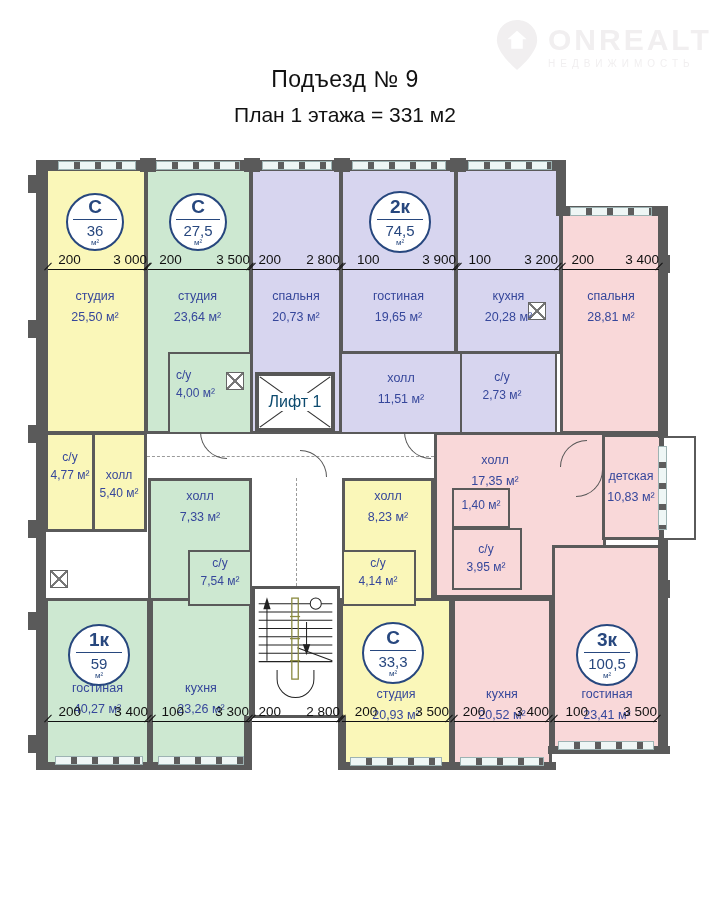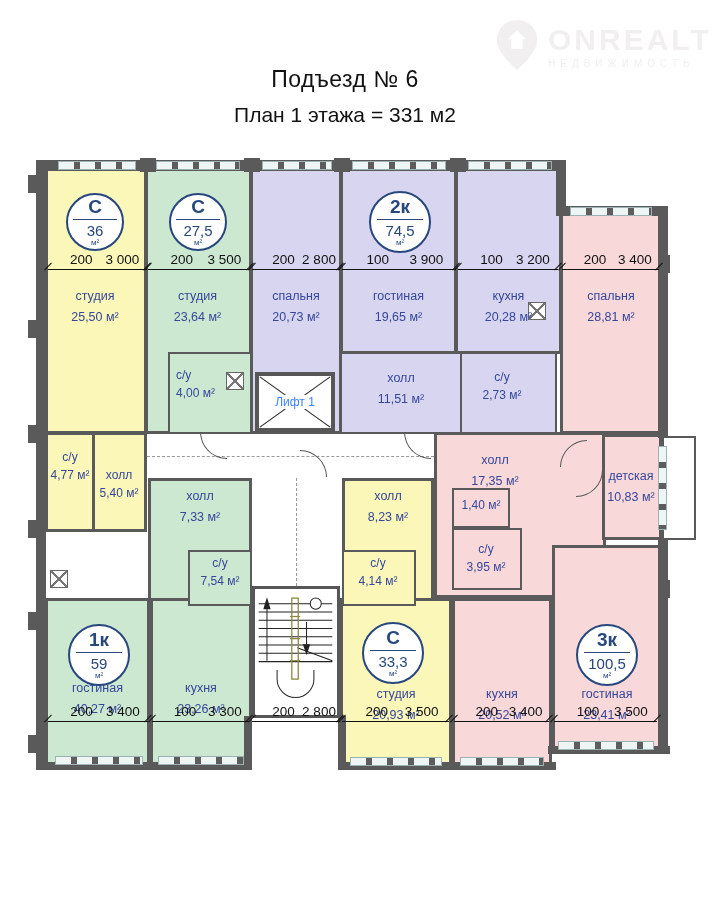--- a/index.html
+++ b/index.html
@@ -31,43 +31,43 @@
   .axis.v{border-top:none;border-left:1px dashed #9a9a9a}
   
   .badge{position:absolute;z-index:7;background:#fff;border:2.5px solid #27477e;border-radius:50%;
          display:flex;flex-direction:column;align-items:center;justify-content:center;color:#27477e;box-sizing:border-box}
   .badge .t{font-weight:bold;font-size:19px;line-height:1;border-bottom:1.6px solid #27477e;width:80%;text-align:center;padding-bottom:3px}
   .badge .ar{font-size:15px;line-height:1.15;padding-top:2px}
   .badge .u{font-size:8px;line-height:1}
   
   .dim{position:absolute;z-index:7;color:#111;font-size:13.5px}
   .dim .tx{display:flex;height:16px;line-height:16px}
-  .dim .tx .o{flex:0 0 33%;text-align:center;padding-left:17px}
-  .dim .tx .l{flex:1;text-align:center}
+  .dim .tx .o{flex:0 0 33%;text-align:right;padding-left:0}
+  .dim .tx .l{flex:1;text-align:right}
   .dim .ln{height:0;border-top:1.6px solid #111;position:relative;margin-top:1px}
   .dim .ln::before,.dim .ln::after{content:"";position:absolute;top:-4px;width:10px;border-top:1.6px solid #111;transform:rotate(-45deg)}
   .dim .ln::before{left:-5px}.dim .ln::after{right:-5px}
   
   .elev{position:absolute;background:#fff;border:4px solid #575757;z-index:4;box-sizing:border-box}
   .elev svg{position:absolute;left:0;top:0;width:100%;height:100%}
   .elev .elbl{position:absolute;left:50%;top:50%;transform:translate(-50%,-50%);background:#fff;
-              padding:0 4px;font-size:12px;color:#3b82f6;white-space:nowrap}
+              padding:0 4px;font-size:16px;color:#0c4a6e;white-space:nowrap}
   
   .stairs{position:absolute;background:#fff;border:3.5px solid #575757;z-index:4;box-sizing:border-box}
   
   .vent{position:absolute;width:16px;height:16px;z-index:4;border:1.5px solid #666;background:
         linear-gradient(45deg,transparent 46%,#777 46% 54%,transparent 54%),
         linear-gradient(-45deg,transparent 46%,#777 46% 54%,transparent 54%),#fff}
   .arc{position:absolute;z-index:5;width:26px;height:26px;border-left:1.2px solid #555;border-bottom:1.2px solid #555;
        border-bottom-left-radius:100%;background:transparent}
 </style>
 </head>
 <body>
 
-<div class="title" id="t1">Подъезд  № 6</div>
+<div class="title" id="t1">Подъезд  № 9</div>
 <div class="title" id="t2">План 1 этажа = 331 м2</div>
 
 <div class="logo">
   <span>
     <svg width="46" height="54" viewBox="0 0 48 56">
       <path d="M24 2 C12 2 3 11 3 23 c0 14 21 31 21 31 s21-17 21-31 C45 11 36 2 24 2 Z" fill="#f1eff0"></path>
       <path d="M24 13 l-10 9 h4 v10 h12 v-10 h4 Z" fill="#ffffff"></path>
     </svg>
   </span>
   <span class="col">

